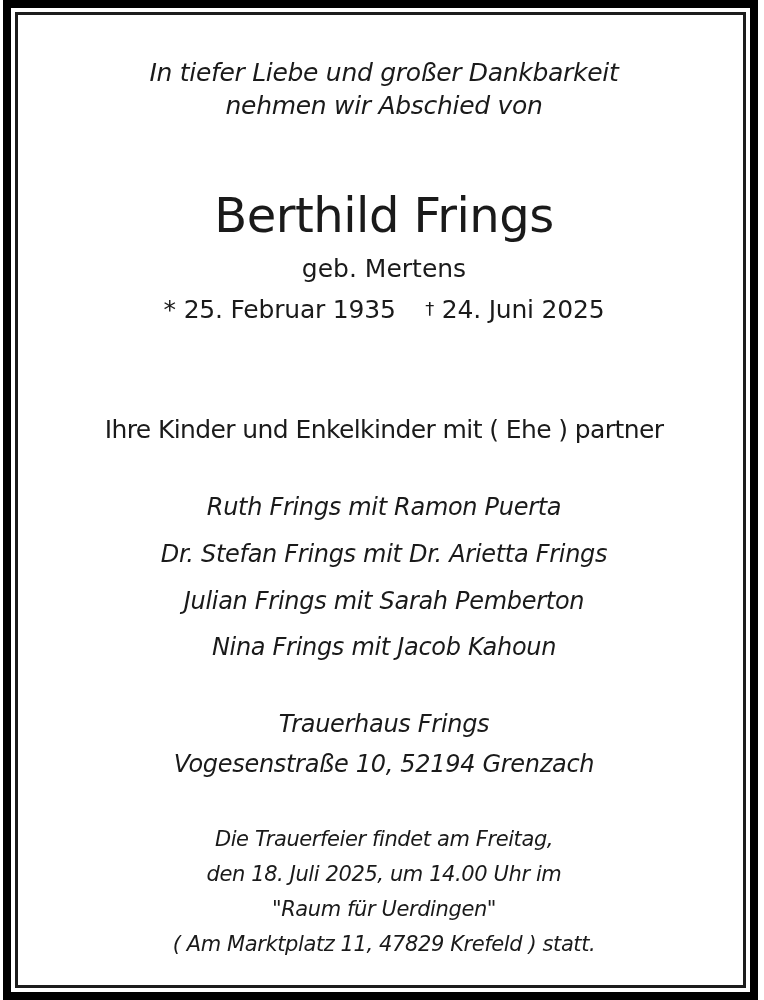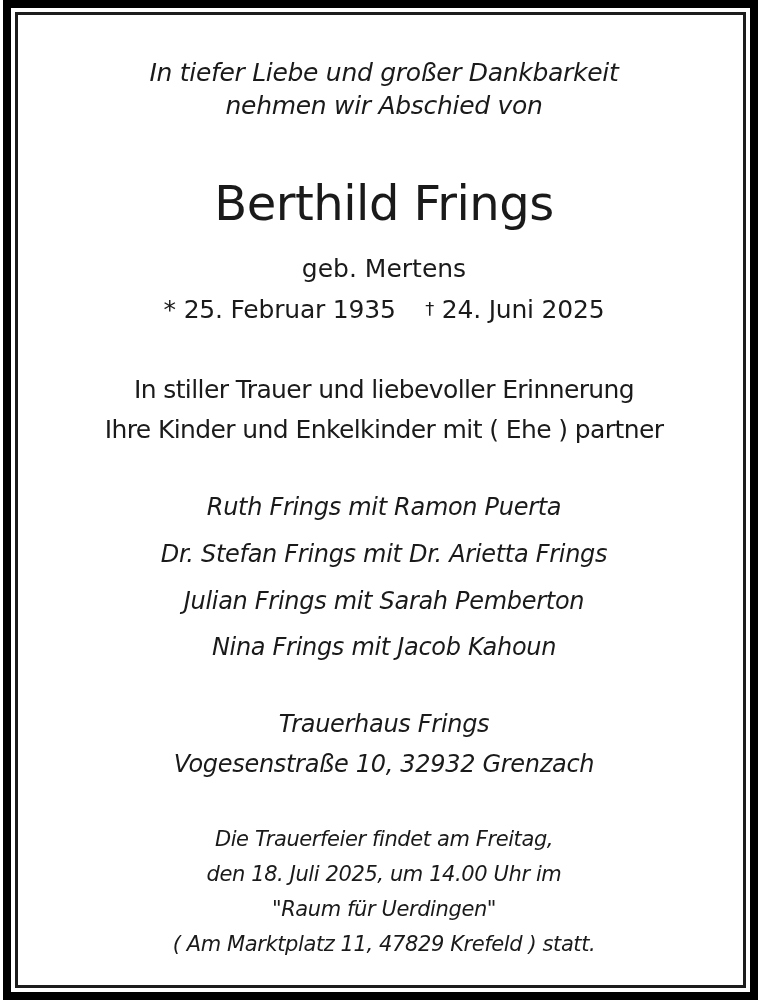--- a/index.html
+++ b/index.html
@@ -92,43 +92,42 @@
 </head>
 <body>
 
 <div class="outer-frame">
   <div class="inner-frame">
     <div class="content">
 
       <div class="line italic intro" style="top:45px;">In tiefer Liebe und großer Dankbarkeit</div>
       <div class="line italic intro" style="top:78px;">nehmen wir Abschied von</div>
 
-      <div class="line name" style="top:164px;">Berthild Frings</div>
+      <div class="line name" style="top:176px;">Berthild Frings</div>
       <div class="line maiden" style="top:241px;">geb. Mertens</div>
 
       <div class="line dates" style="top:282px;">
         <span>*</span>
         <span>25. Februar 1935</span>
         <span style="display:inline-block;width:14px;"></span>
         <span style="font-size:18px;vertical-align:3px;">†</span>
         <span>24. Juni 2025</span>
       </div>
 
-      <div class="line mourning" style="top:362px;">In stiller Trauer und liebevoller Erinnerung</div>
       <div class="line mourning" style="top:402px;">Ihre Kinder und Enkelkinder mit ( Ehe ) partner</div>
 
       <div>
         <div class="line italic mourner" style="top:480px;">Ruth Frings mit Ramon Puerta</div>
         <div class="line italic mourner" style="top:527px;">Dr. Stefan Frings mit Dr. Arietta Frings</div>
         <div class="line italic mourner" style="top:574px;">Julian Frings mit Sarah Pemberton</div>
         <div class="line italic mourner" style="top:620px;">Nina Frings mit Jacob Kahoun</div>
       </div>
 
       <div class="line italic address" style="top:697px;">Trauerhaus Frings</div>
-      <div class="line italic address" style="top:737px;">Vogesenstraße 10, 32932 Grenzach</div>
+      <div class="line italic address" style="top:737px;">Vogesenstraße 10, 52194 Grenzach</div>
 
       <div>
         <div class="line italic service" style="top:814px;">Die Trauerfeier findet am Freitag,</div>
         <div class="line italic service" style="top:849px;">den 18. Juli 2025, um 14.00 Uhr im</div>
         <div class="line italic service" style="top:884px;">"Raum für Uerdingen"</div>
         <div class="line italic service" style="top:919px;">( Am Marktplatz 11, 47829 Krefeld ) statt.</div>
       </div>
 
     </div>
   </div>

